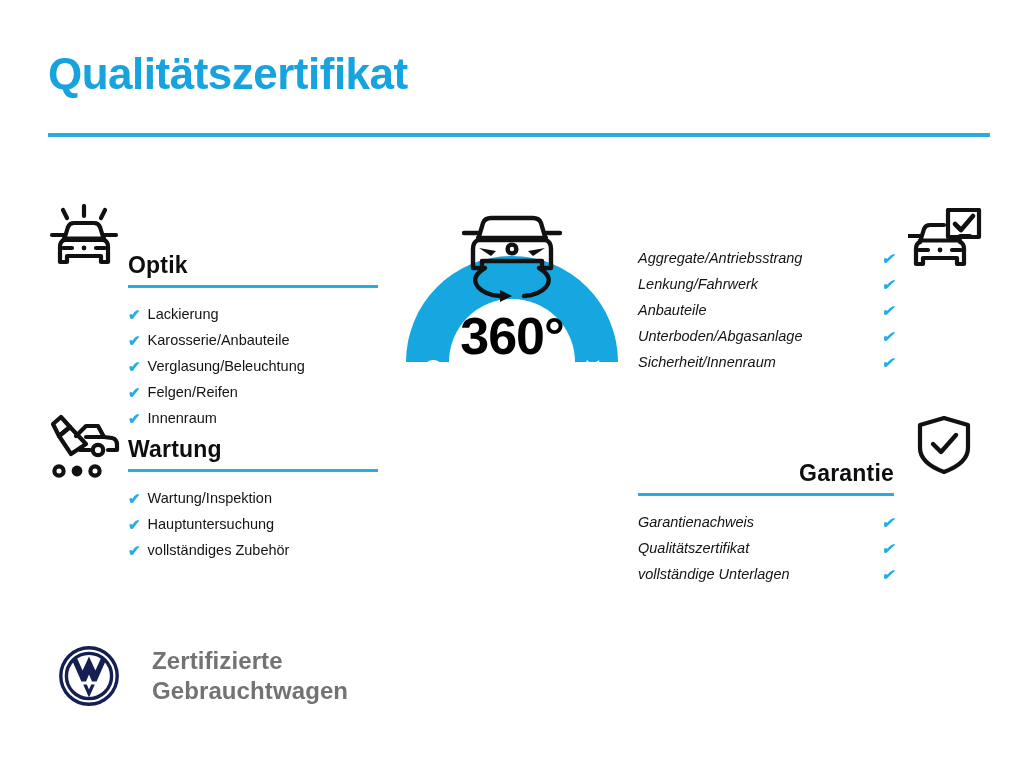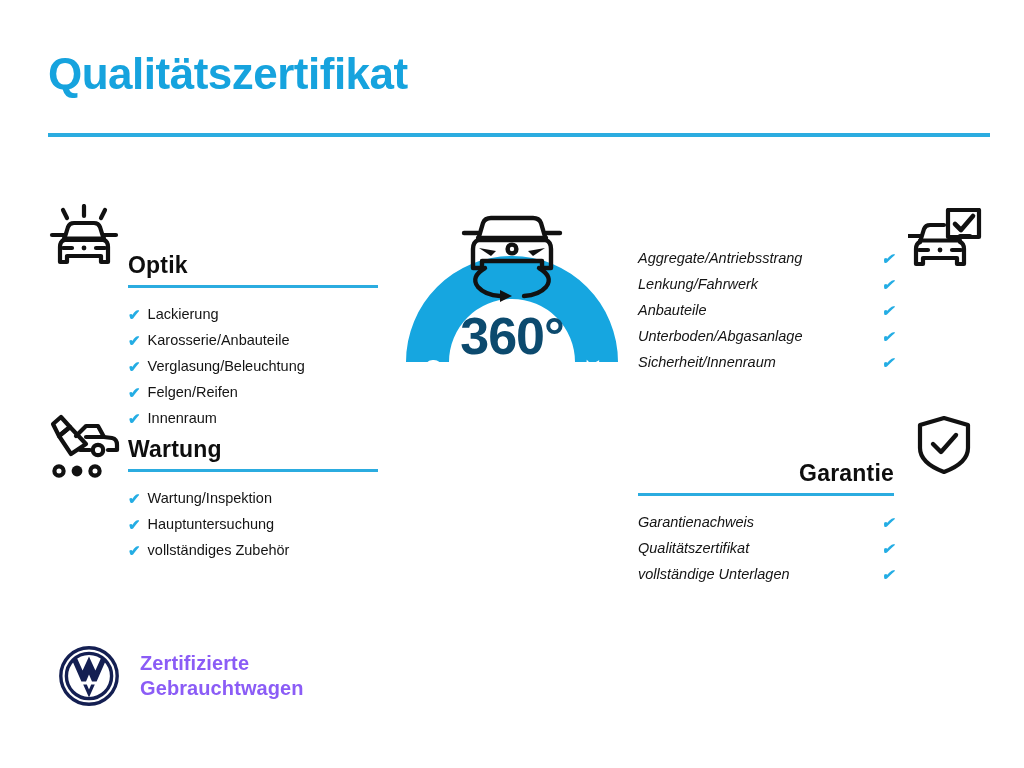--- a/index.html
+++ b/index.html
@@ -124,37 +124,37 @@
     height: 300px;
   }
   #badge-360 {
     position: absolute;
     left: 0;
     top: 118px;
     width: 268px;
     text-align: center;
     font-size: 52px;
     font-weight: bold;
-    color: #0c4a6e;
+    color: #000000;
     letter-spacing: -1px;
     line-height: 1;
   }
 
   
   #footer-logo {
     position: absolute;
     left: 58px;
     top: 645px;
     display: flex;
     align-items: center;
   }
   #footer-wordmark {
-    margin-left: 20px;
-    color: #8b5cf6;
-    font-size: 20px;
+    margin-left: 32px;
+    color: #737373;
+    font-size: 24px;
     font-weight: bold;
     line-height: 1.24;
     letter-spacing: 0.1px;
   }
   #footer-wordmark div { white-space: nowrap; }
 </style>
 </head>
 <body>
 
 <div id="page">

